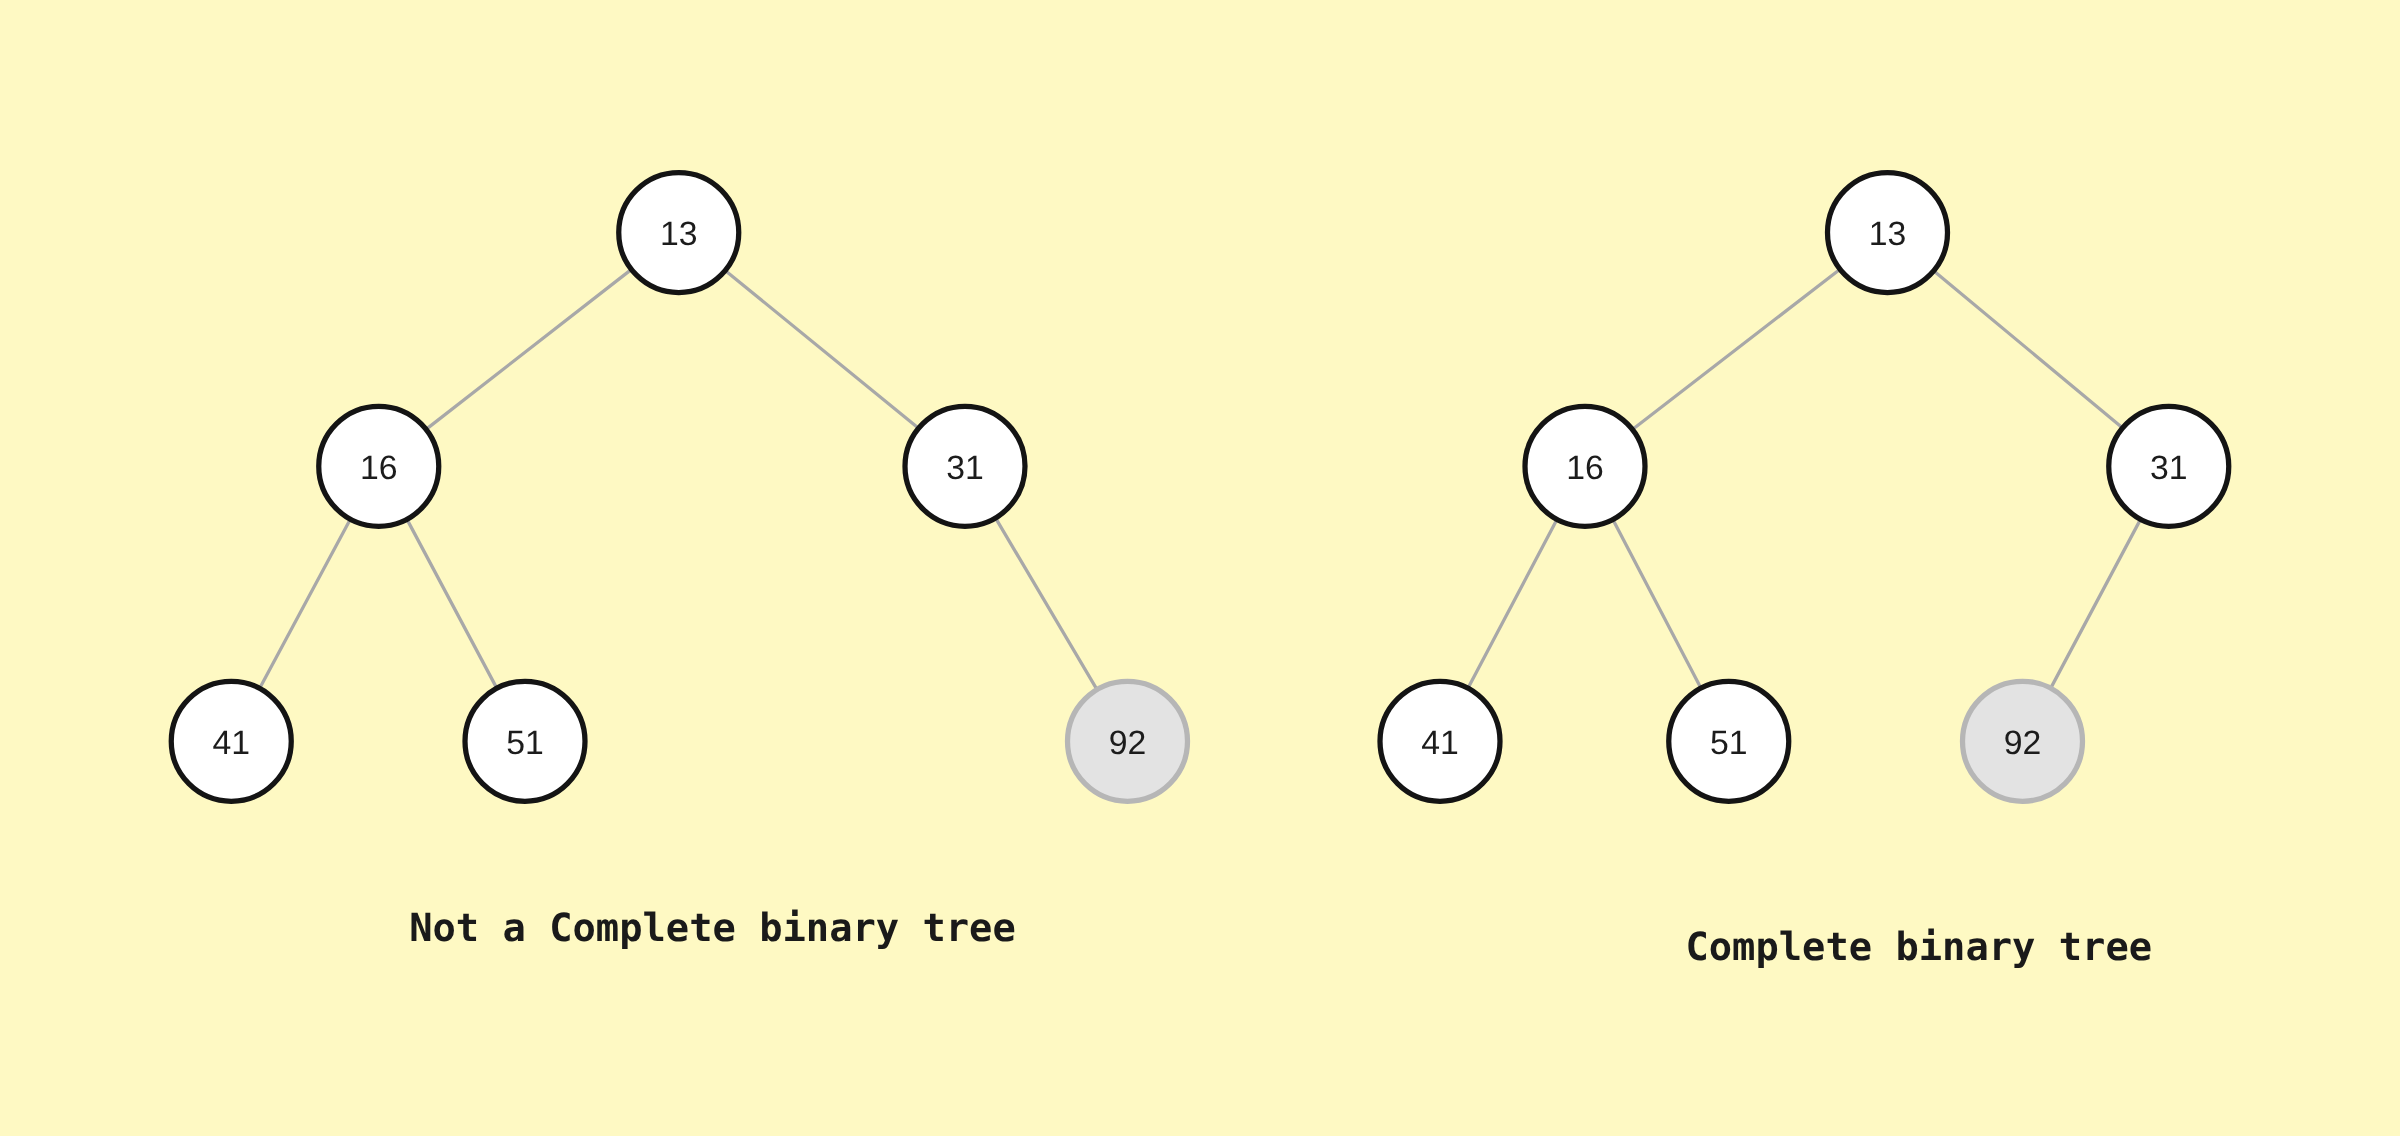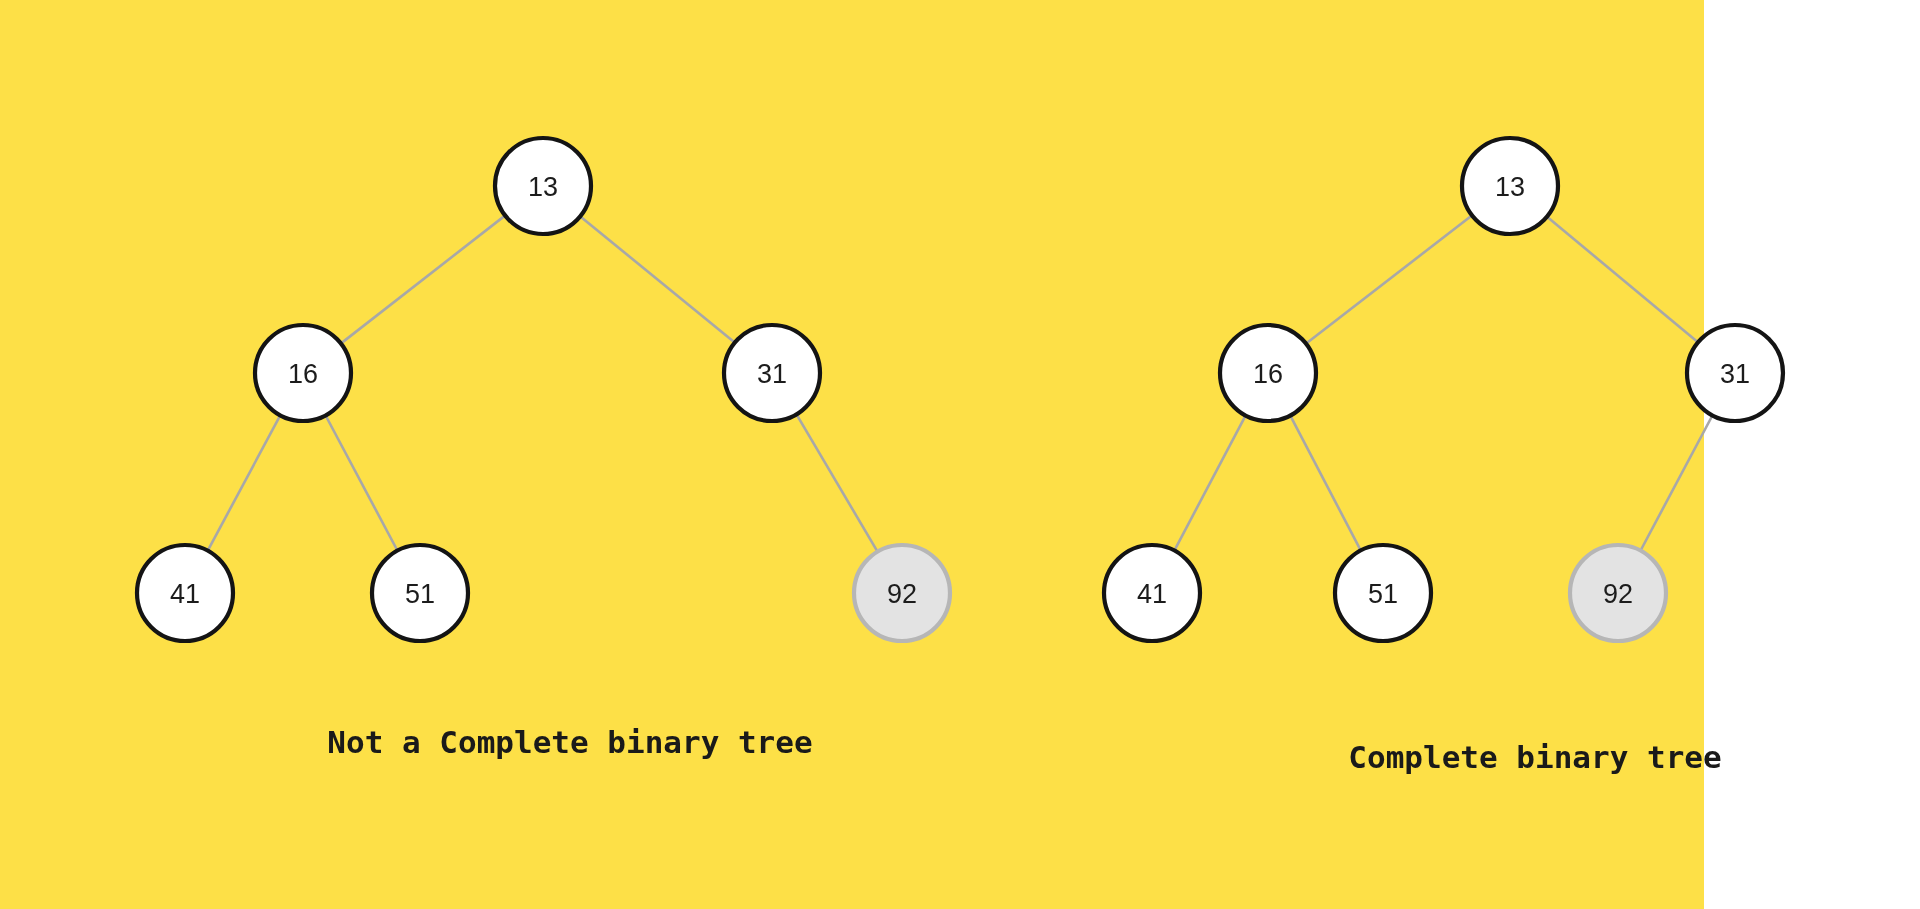--- a/index.html
+++ b/index.html
@@ -8,23 +8,23 @@
     background: #ffffff;
   }
   body {
     width: 1920px;
     height: 909px;
     font-family: "Liberation Sans", sans-serif;
     overflow: hidden;
   }
   #canvas {
     position: relative;
-    width: 1704px;
+    width: 1920px;
     height: 909px;
-    background: #fde047;
+    background: #fef9c3;
     text-align: right;
   }
   .tree-figure {
     position: absolute;
     top: 0;
     height: 909px;
   }
   #figure-left  { left: 0;    width: 960px; }
   #figure-right { left: 960px; width: 960px; }
 

